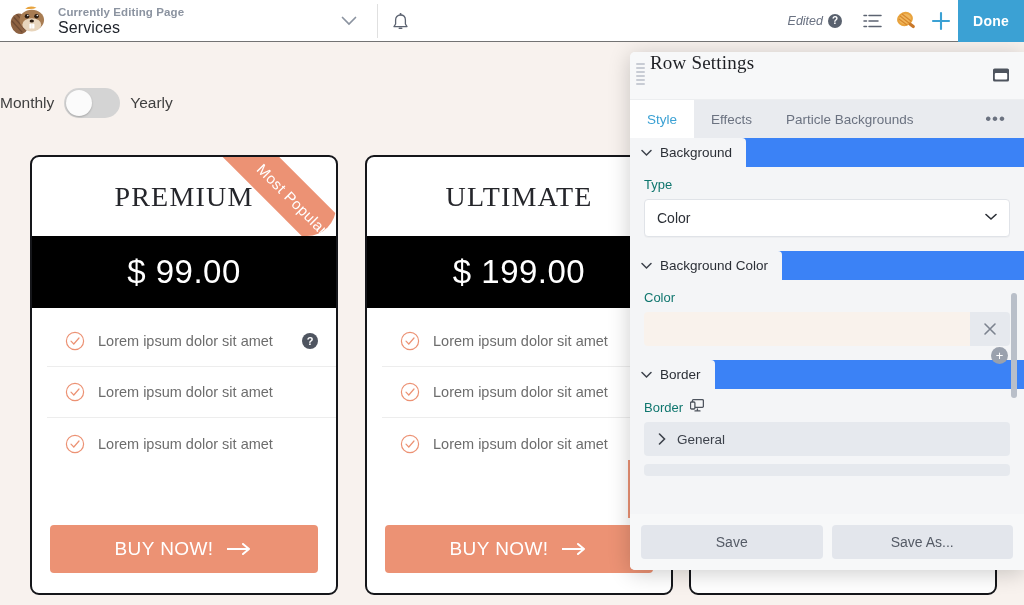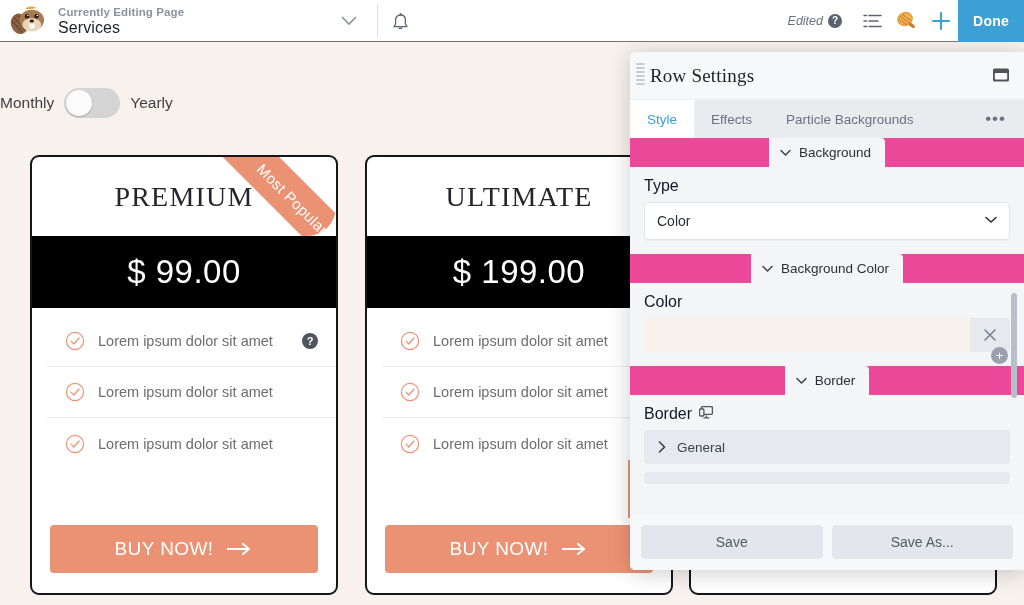--- a/index.html
+++ b/index.html
@@ -182,21 +182,21 @@
     width: 394px; height: 518px;
     background: #f4f5f7;
     border-radius: 5px 0 0 5px;
     box-shadow: 0 3px 22px rgba(0,0,0,.20);
     overflow: hidden;
     z-index: 30;
     display: flex; flex-direction: column;
   }
   .pn-header {
     height: 48px; background: #f7f8f9;
-    display: flex; align-items: center;
+    display: flex; align-items: flex-start;
     position: relative; flex: 0 0 auto;
     border-bottom: 1px solid #eceef0;
   }
   .pn-drag {
     width: 20px; height: 48px;
     display: flex; align-items: center; justify-content: center;
   }
   .drag-lines { width: 9px; height: 26px; display:block; }
   .pn-title {
     font-family: "Liberation Serif", serif;
@@ -224,36 +224,35 @@
     display: flex; align-items: center; padding: 0 8px;
     color: #6b7280; font-size: 17px; letter-spacing: 1px;
   }
   .pn-body {
     flex: 1 1 auto; position: relative; overflow: hidden;
     background: #f4f5f7;
   }
   .sec-head {
     height: 29px;
     display: flex; align-items: center;
-    background: #ec4899;
+    background: #3b82f6;
     position: relative;
-    justify-content: center;
   }
   .sec-head-tab {
     background: #f4f5f7;
     height: 29px;
     display: flex; align-items: center;
     padding: 0 14px 0 11px;
     gap: 8px;
     font-size: 13.5px; color: #2b2f36;
     border-radius: 0 4px 0 0;
   }
   .sec-body { background: #f4f5f7; padding: 10px 14px 14px 14px; }
   .fld-label {
-    font-size: 16px; color: #0f172a;
+    font-size: 13px; color: #0f766e;
     margin-bottom: 7px;
     display: flex; align-items: center; gap: 7px;
   }
   .fld-select {
     height: 38px; background: #ffffff;
     border: 1px solid #e0e3e8; border-radius: 4px;
     display: flex; align-items: center;
     padding: 0 12px;
     font-size: 14px; color: #2b2f36;
     position: relative;

